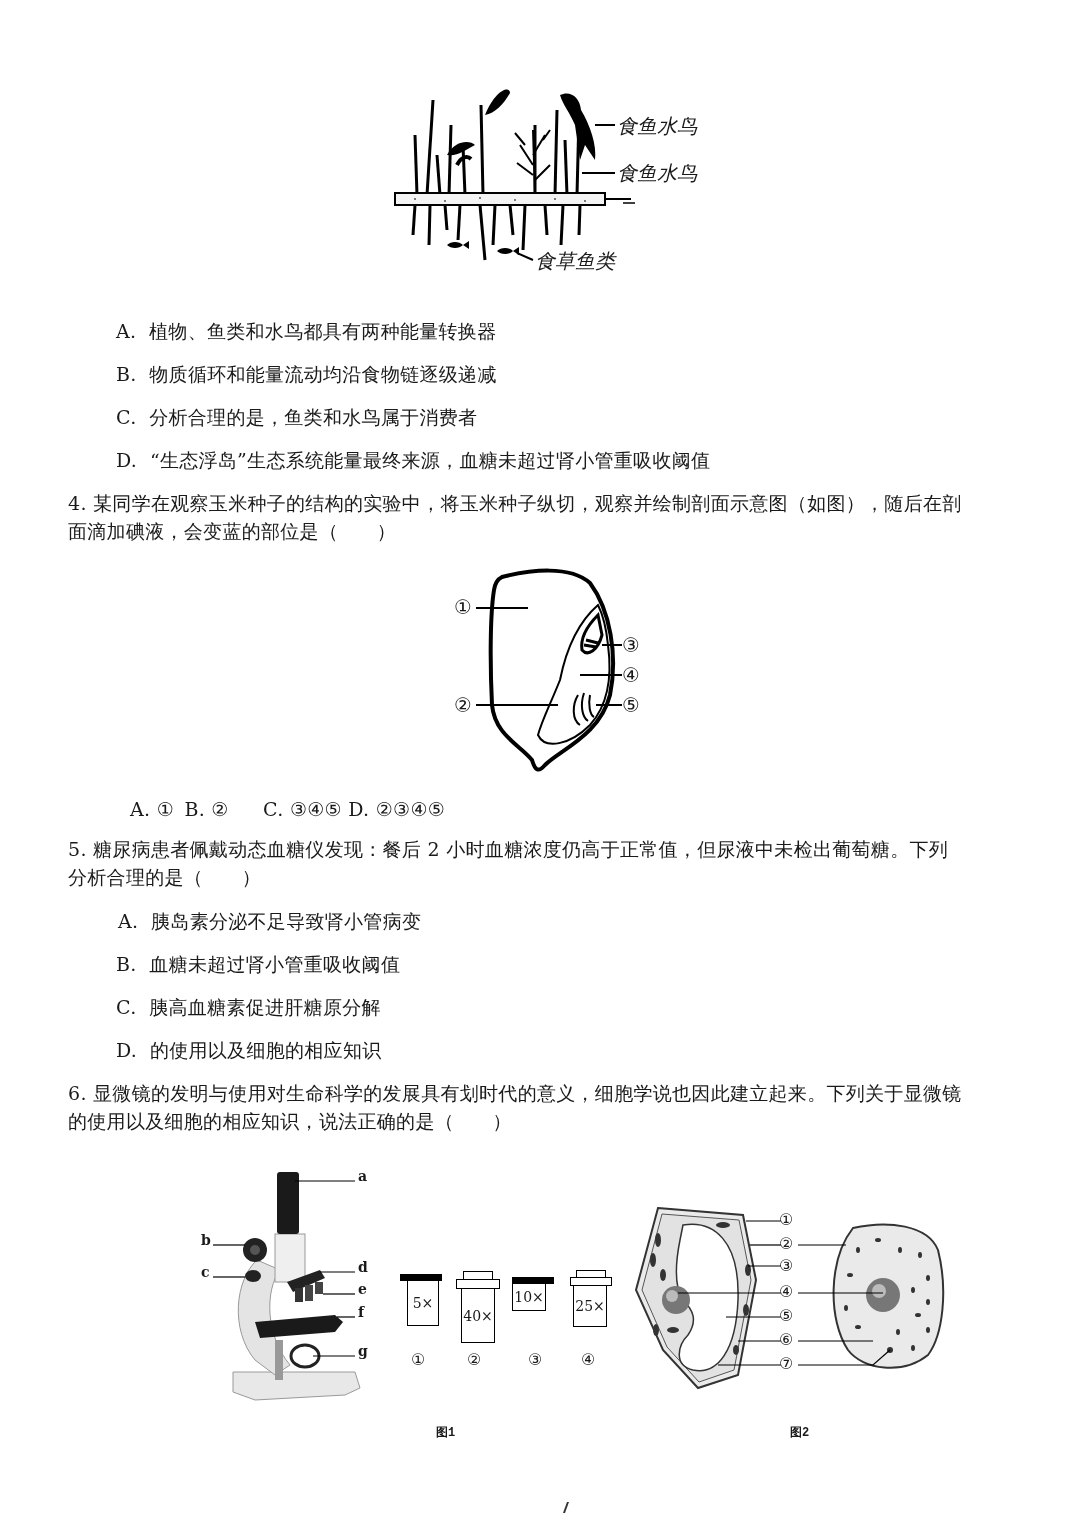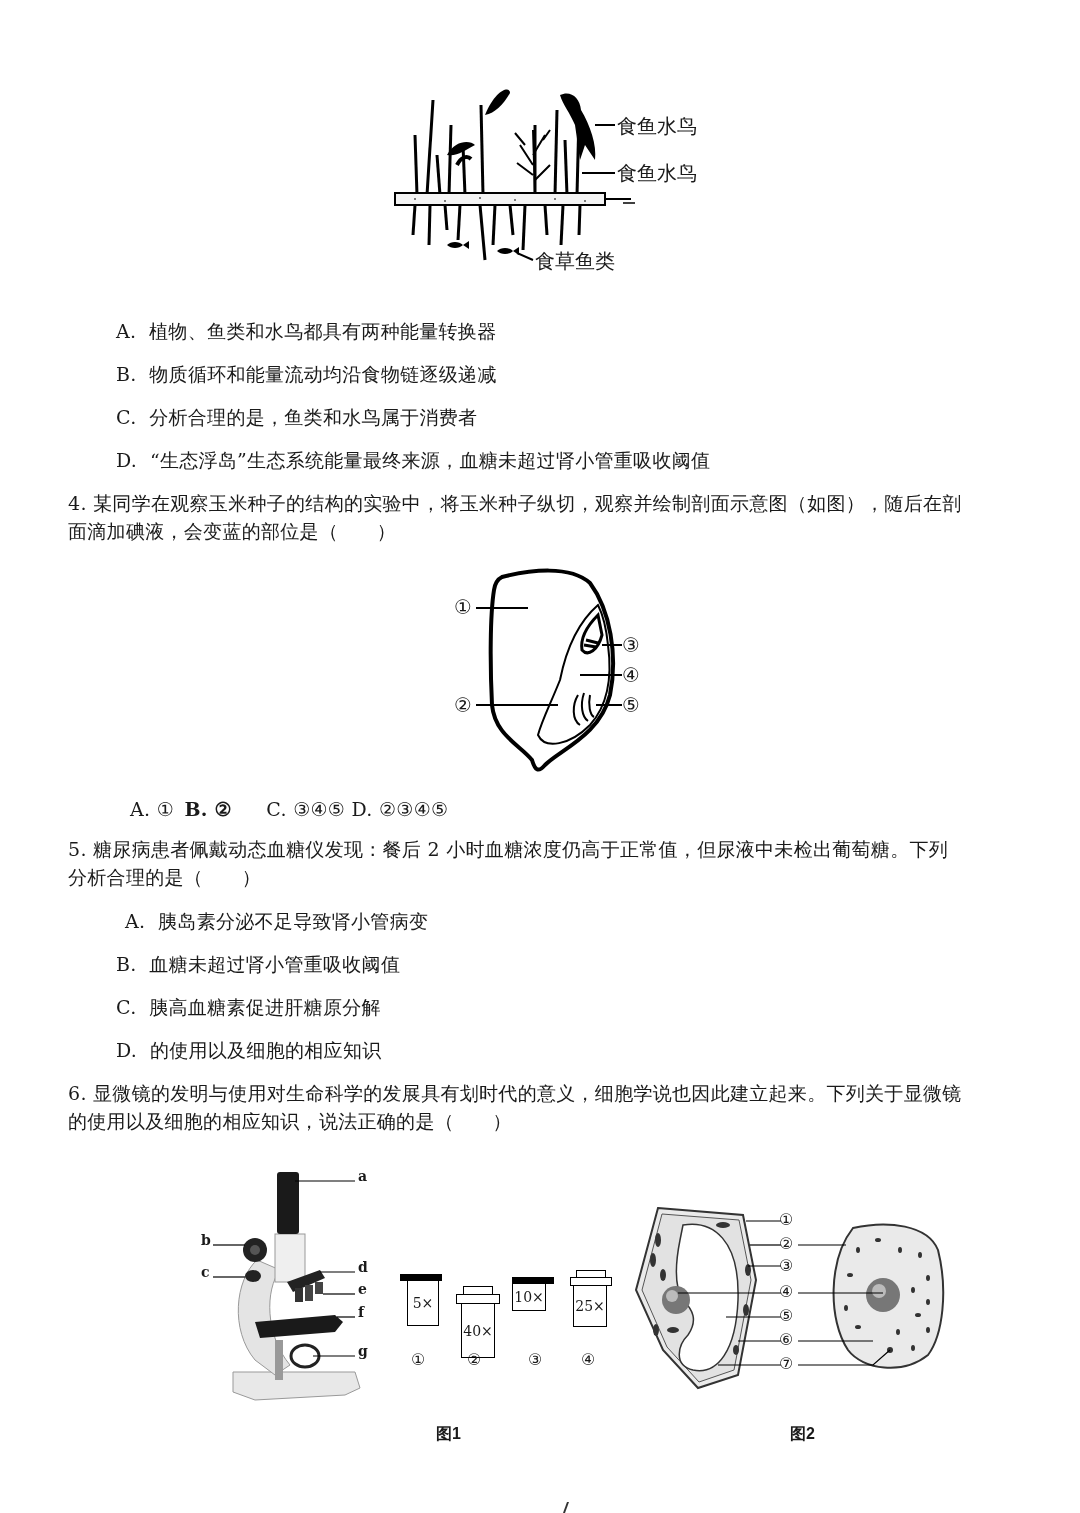--- a/index.html
+++ b/index.html
@@ -1,27 +1,27 @@
 <!DOCTYPE html>
 <html><head>
 <meta charset="utf-8">
 <style>
   html, body { margin:0; padding:0; background:#ffffff; }
   body { width:1080px; height:1513px; position:relative; overflow:hidden;
          font-family:"DejaVu Serif", "Liberation Serif", serif; color:#1a1a1a; }
   .abs { position:absolute; }
   .line { font-size:19px; line-height:22px; white-space:nowrap; letter-spacing:0.3px; }
   .label-sans { font-family:"DejaVu Sans", "Liberation Sans", sans-serif; font-size:20px; }
-  .fig-cap { font-family:Liberation Sans, sans-serif; font-size:16px; font-weight:bold; }
+  .fig-cap { font-family:Liberation Mono, monospace; font-size:12px; font-weight:bold; }
   svg text { font-family:"DejaVu Sans", "Liberation Sans", sans-serif; }
 </style>
 </head>
 <body>
 
-<div class="abs" style="left:385px;top:85px;width:340px;height:195px;">
+<div class="abs" style="left:385px;top:85px;width:340px;height:195px;font-style:italic;">
   <svg width="340" height="195" viewBox="0 0 340 195">
 
     <g stroke="#000" stroke-width="3" fill="none">
       <path d="M32 110 L30 50"></path>
         <path d="M42 110 L48 15"></path>
         <path d="M55 110 L52 70"></path>
       <path d="M64 110 L66 40"></path>
         <path d="M80 110 L78 60"></path>
         <path d="M98 110 L96 20"></path>
       <path d="M150 110 L150 40"></path>
@@ -113,29 +113,29 @@
   </svg>
   <div class="abs label-sans" style="left:4px;top:30px;">①</div>
   <div class="abs label-sans" style="left:4px;top:128px;">②</div>
   <div class="abs label-sans" style="left:172px;top:68px;">③</div>
   <div class="abs label-sans" style="left:172px;top:98px;">④</div>
   <div class="abs label-sans" style="left:172px;top:128px;">⑤</div>
 </div>
 
 <div class="abs line" style="left:130px;top:798px;">
   <span><span>A.</span>&nbsp;<span>①</span></span>
-  <span style="margin-left:4px;font-weight:bold;"><span>B.</span>&nbsp;<span>②</span></span>
+  <span style="margin-left:4px;"><span>B.</span>&nbsp;<span>②</span></span>
   <span style="margin-left:28px;"><span>C.</span>&nbsp;<span>③④⑤</span></span>
   <span style=""><span>D.</span>&nbsp;<span>②③④⑤</span></span>
 </div>
 
 <div class="abs line" style="left:68px;top:838px;">5. 糖尿病患者佩戴动态血糖仪发现：餐后 2 小时血糖浓度仍高于正常值，但尿液中未检出葡萄糖。下列</div>
 <div class="abs line" style="left:68px;top:866px;">分析合理的是（　　）</div>
 
-<div class="abs line" style="left:125px;top:910px;">
+<div class="abs line" style="left:118px;top:910px;">
   <span>A.</span>&nbsp;
   <span>胰岛素分泌不足导致肾小管病变</span>
 </div>
 <div class="abs line" style="left:116px;top:953px;">
   <span>B.</span>&nbsp;
   <span>血糖未超过肾小管重吸收阈值</span>
 </div>
 <div class="abs line" style="left:116px;top:996px;">
   <span>C.</span>&nbsp;
   <span>胰高血糖素促进肝糖原分解</span>
@@ -193,21 +193,21 @@
   <div class="abs" style="left:163px;top:183px;font-size:14px;font-weight:bold;">g</div>
 </div>
 
 <div class="abs" style="left:395px;top:1268px;width:230px;height:110px;">
 
   <div class="abs" style="left:5px;top:6px;">
     <div style="width:42px;height:0;border-left:0;border-top:7px solid #000;"></div>
     <div style="margin-left:7px;width:30px;height:44px;border:1.5px solid #000;border-top:none;display:flex;align-items:center;justify-content:center;font-size:14px;">5×</div>
   </div>
 
-  <div class="abs" style="left:61px;top:18px;">
+  <div class="abs" style="left:61px;top:3px;">
     <div style="margin-left:7px;width:28px;height:7px;border:1.5px solid #000;border-bottom:none;"></div>
     <div style="width:42px;height:8px;border:1.5px solid #000;"></div>
     <div style="margin-left:5px;width:32px;height:53px;border:1.5px solid #000;border-top:none;display:flex;align-items:center;justify-content:center;font-size:14px;">40×</div>
   </div>
 
   <div class="abs" style="left:117px;top:9px;">
     <div style="width:42px;height:0;border-top:7px solid #000;"></div>
     <div style="width:32px;height:26px;border:1.5px solid #000;border-top:none;display:flex;align-items:center;justify-content:center;font-size:14px;">10×</div>
   </div>
 

